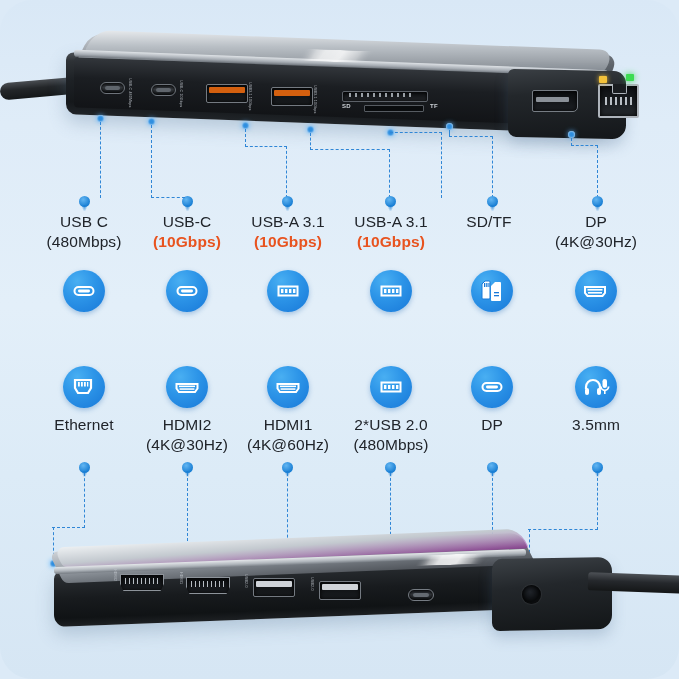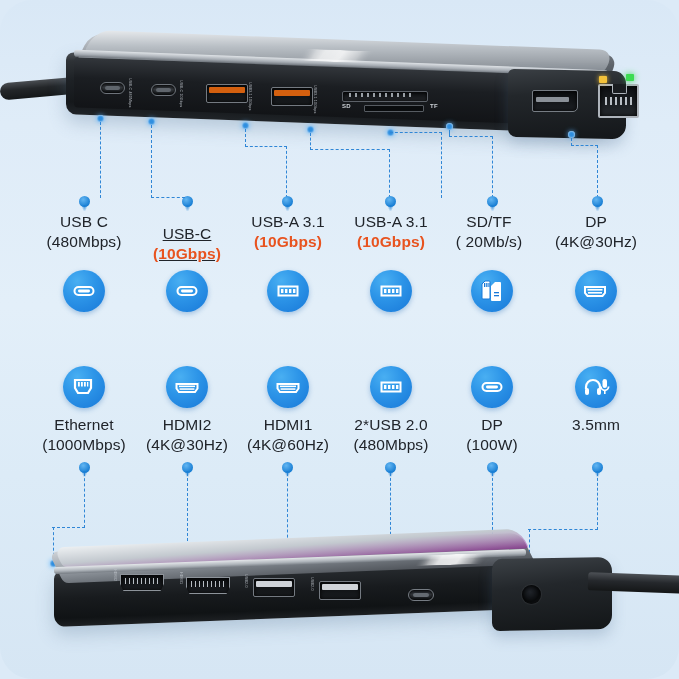--- a/index.html
+++ b/index.html
@@ -295,35 +295,34 @@
   <div class="dot-sm" style="left:568px;top:131px;"></div>
   <div class="dash-v" style="left:571px;top:138px;height:8px;"></div>
   <div class="dash-h" style="left:571px;top:145px;width:27px;"></div>
   <div class="dash-v" style="left:597px;top:145px;height:53px;"></div>
   <div class="pin" style="left:592px;top:196px;"></div>
 
   <div class="lab" style="left:19px;top:212px;">
     <span>USB C</span>
     <span class="sub">(480Mbps)</span>
   </div>
-  <div class="lab" style="left:122px;top:224px;text-decoration:underline;">
+  <div class="lab" style="left:122px;top:212px;">
     <span>USB-C</span>
     <span class="sub hl">(10Gbps)</span>
   </div>
   <div class="lab" style="left:223px;top:212px;">
     <span>USB-A 3.1</span>
     <span class="sub hl">(10Gbps)</span>
   </div>
   <div class="lab" style="left:326px;top:212px;">
     <span>USB-A 3.1</span>
     <span class="sub hl">(10Gbps)</span>
   </div>
   <div class="lab" style="left:424px;top:212px;">
     <span>SD/TF</span>
-    <span class="sub">( 20Mb/s)</span>
   </div>
   <div class="lab" style="left:531px;top:212px;">
     <span>DP</span>
     <span class="sub">(4K@30Hz)</span>
   </div>
 
   <div class="ico" style="left:63px;top:270px;">
     <svg width="26" height="26" viewBox="0 0 26 26">
         <rect x="3.5" y="9" width="19" height="8" rx="4" fill="none" stroke="#fff" stroke-width="2"></rect>
         <rect x="7" y="11.6" width="12" height="2.8" rx="1.4" fill="#fff"></rect>
@@ -416,37 +415,35 @@
       <rect x="3" y="14" width="4" height="7" rx="2" fill="#fff"></rect>
       <rect x="15" y="14" width="4" height="7" rx="2" fill="#fff"></rect>
       <rect x="20.5" y="5" width="4.5" height="9" rx="2.25" fill="#fff"></rect>
       <path d="M19 12.5a3.8 3.8 0 0 0 7.6 0" fill="none" stroke="#fff" stroke-width="1.8"></path>
       <rect x="22" y="16" width="1.6" height="4" fill="#fff"></rect>
     </svg>
   </div>
 
   <div class="lab" style="left:19px;top:415px;">
     <span>Ethernet</span>
-    <span class="sub">(1000Mbps)</span>
   </div>
   <div class="lab" style="left:122px;top:415px;">
     <span>HDMI2</span>
     <span class="sub">(4K@30Hz)</span>
   </div>
   <div class="lab" style="left:223px;top:415px;">
     <span>HDMI1</span>
     <span class="sub">(4K@60Hz)</span>
   </div>
   <div class="lab" style="left:326px;top:415px;">
     <span>2*USB 2.0</span>
     <span class="sub">(480Mbps)</span>
   </div>
   <div class="lab" style="left:427px;top:415px;">
     <span>DP</span>
-    <span class="sub">(100W)</span>
   </div>
   <div class="lab" style="left:531px;top:415px;">
     <span>3.5mm</span>
   </div>
 
   <div class="pin" style="left:79px;top:462px;"></div>
   <div class="dash-v" style="left:84px;top:473px;height:55px;"></div>
   <div class="dash-h" style="left:52px;top:527px;width:33px;"></div>
   <div class="dash-v" style="left:53px;top:527px;height:34px;"></div>
   <div class="dot-sm" style="left:50px;top:560px;"></div>

